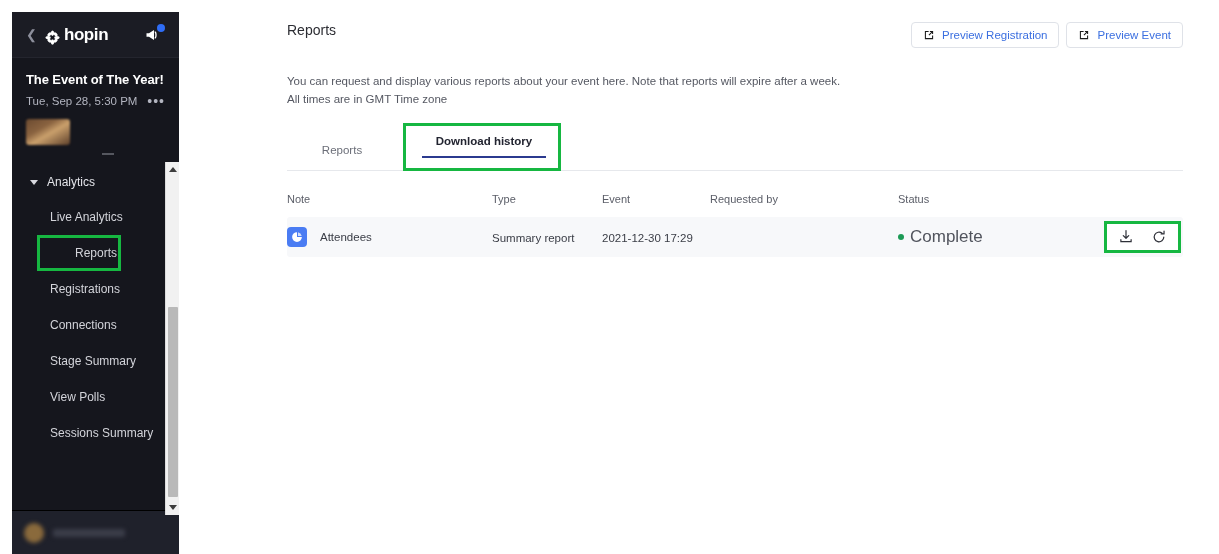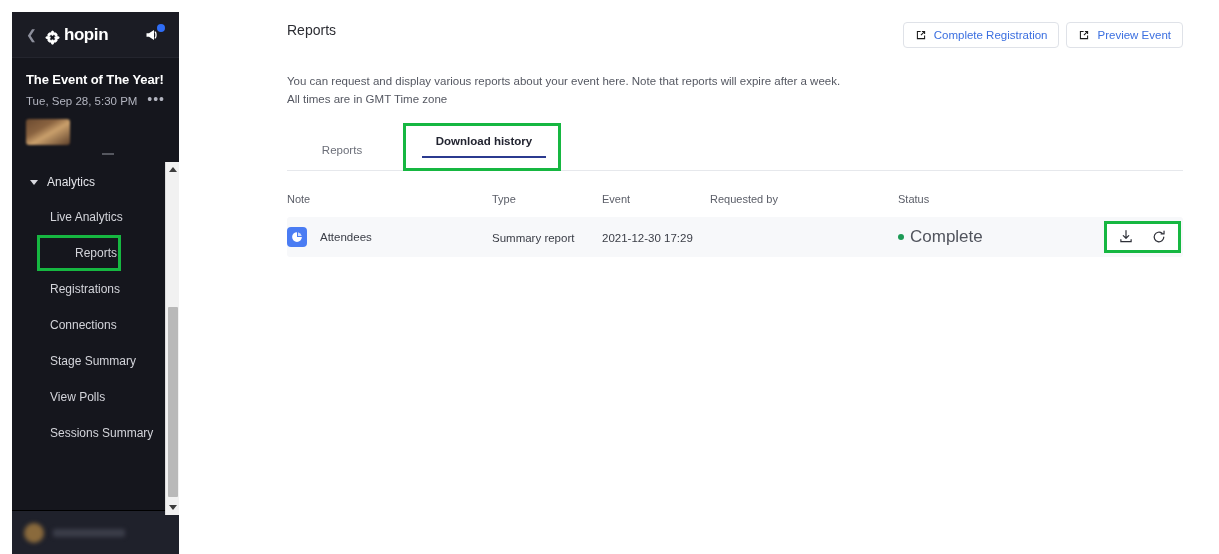--- a/index.html
+++ b/index.html
@@ -30,21 +30,21 @@
   .logo-mark { width: 15px; height: 15px; display:block; }
   .logo-text { color:#fff; font-size: 17px; font-weight: 700; letter-spacing:-0.4px; }
   .megaphone { margin-left: auto; position: relative; width: 22px; height: 20px; }
   .mega-dot {
     position: absolute; right: 0px; top: -1px;
     width: 8px; height: 8px; border-radius: 50%; background:#2f6df6;
   }
 
   .sb-event { padding: 14px 14px 0 14px; }
   .ev-title { color:#ffffff; font-size: 13px; font-weight: 700; letter-spacing: -0.1px; }
-  .ev-meta-row { display: flex; align-items: flex-start; margin-top: 8px; }
+  .ev-meta-row { display: flex; align-items: center; margin-top: 8px; }
   .ev-date { color:#b3b5c0; font-size: 11.5px; }
   .ev-dots { margin-left: auto; color:#b3b5c0; font-size: 14px; letter-spacing: 1px; line-height: 8px; }
   .ev-thumb {
     margin-top: 12px; width: 44px; height: 26px; border-radius: 3px;
     background: linear-gradient(150deg,#6b4a30 0%, #8a6340 35%, #caa06c 55%, #5c3f2a 100%);
     filter: blur(1px);
   }
   .ev-dash { margin-top: 8px; width: 12px; height: 2px; background:#55575f; margin-left: 76px; }
 
   .sb-nav { margin-top: 10px; }
@@ -252,21 +252,21 @@
     <div class="main-inner">
 
       <div class="head-row">
         <div class="page-title">Reports</div>
         <div class="head-btns">
           <div class="pv-btn">
             <svg class="ext-icon" viewBox="0 0 16 16">
               <path d="M2.5 2.5h5v1.4H3.9v8.2h8.2V8.5h1.4v5H2.5z" fill="#1a1a1a"></path>
               <path d="M9.2 2.5h4.3v4.3h-1.4V4.9L8.4 8.6 7.4 7.6l3.7-3.7H9.2z" fill="#1a1a1a"></path>
             </svg>
-            <span>Complete Registration</span>
+            <span>Preview Registration</span>
           </div>
           <div class="pv-btn">
             <svg class="ext-icon" viewBox="0 0 16 16">
               <path d="M2.5 2.5h5v1.4H3.9v8.2h8.2V8.5h1.4v5H2.5z" fill="#1a1a1a"></path>
               <path d="M9.2 2.5h4.3v4.3h-1.4V4.9L8.4 8.6 7.4 7.6l3.7-3.7H9.2z" fill="#1a1a1a"></path>
             </svg>
             <span>Preview Event</span>
           </div>
         </div>
       </div>

